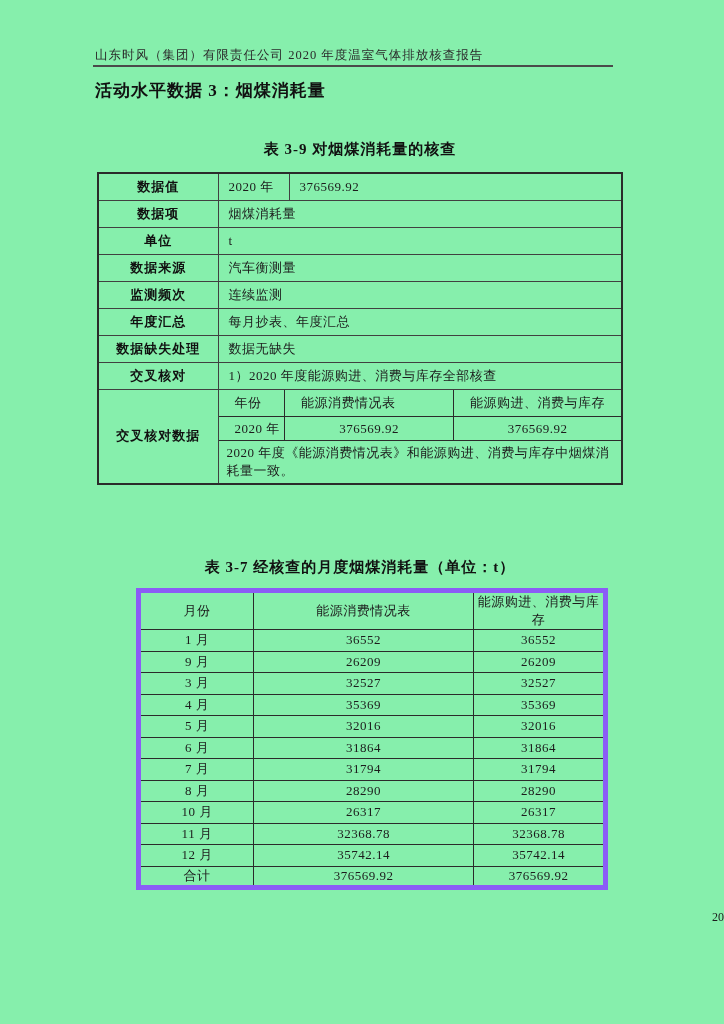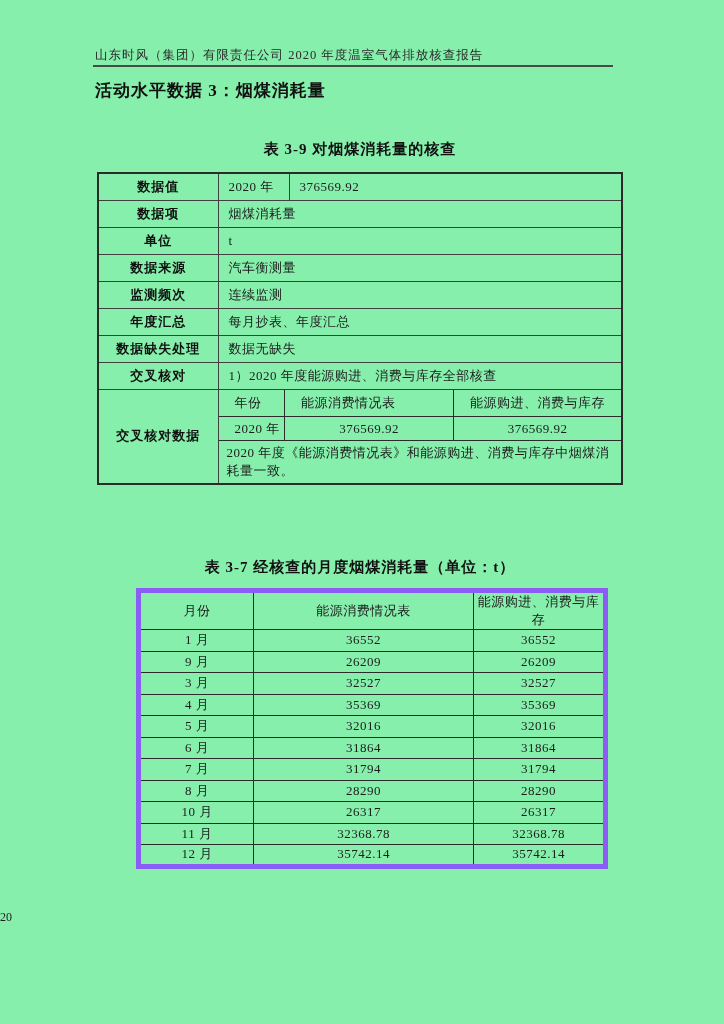--- a/index.html
+++ b/index.html
@@ -107,21 +107,21 @@
     text-align: center;
     letter-spacing: 0.5px;
   }
   .tbl310 tr.head { height: 26px; }
   .tbl310 tr.mrow { height: 21.5px; }
 
   .page-number {
     position: absolute;
     left: 0; top: 910px;
     width: 724px;
-    text-align: left;
+    text-align: right;
     font-size: 12px;
     color: #1c1c1c;
   }
 </style>
 </head>
 <body>
 
 <div class="page">
 
   <div class="doc-header">山东时风（集团）有限责任公司 2020 年度温室气体排放核查报告</div>
@@ -263,18 +263,23 @@
     <tr class="mrow">
       <td>11 月</td>
       <td>32368.78</td>
       <td>32368.78</td>
     </tr>
     <tr class="mrow">
       <td>12 月</td>
       <td>35742.14</td>
       <td>35742.14</td>
     </tr>
+    <tr class="mrow">
+      <td>合计</td>
+      <td>376569.92</td>
+      <td>376569.92</td>
+    </tr>
   </tbody>
     </table>
 
   <div class="page-number">20</div>
 
 </div>
 
 </body></html>

